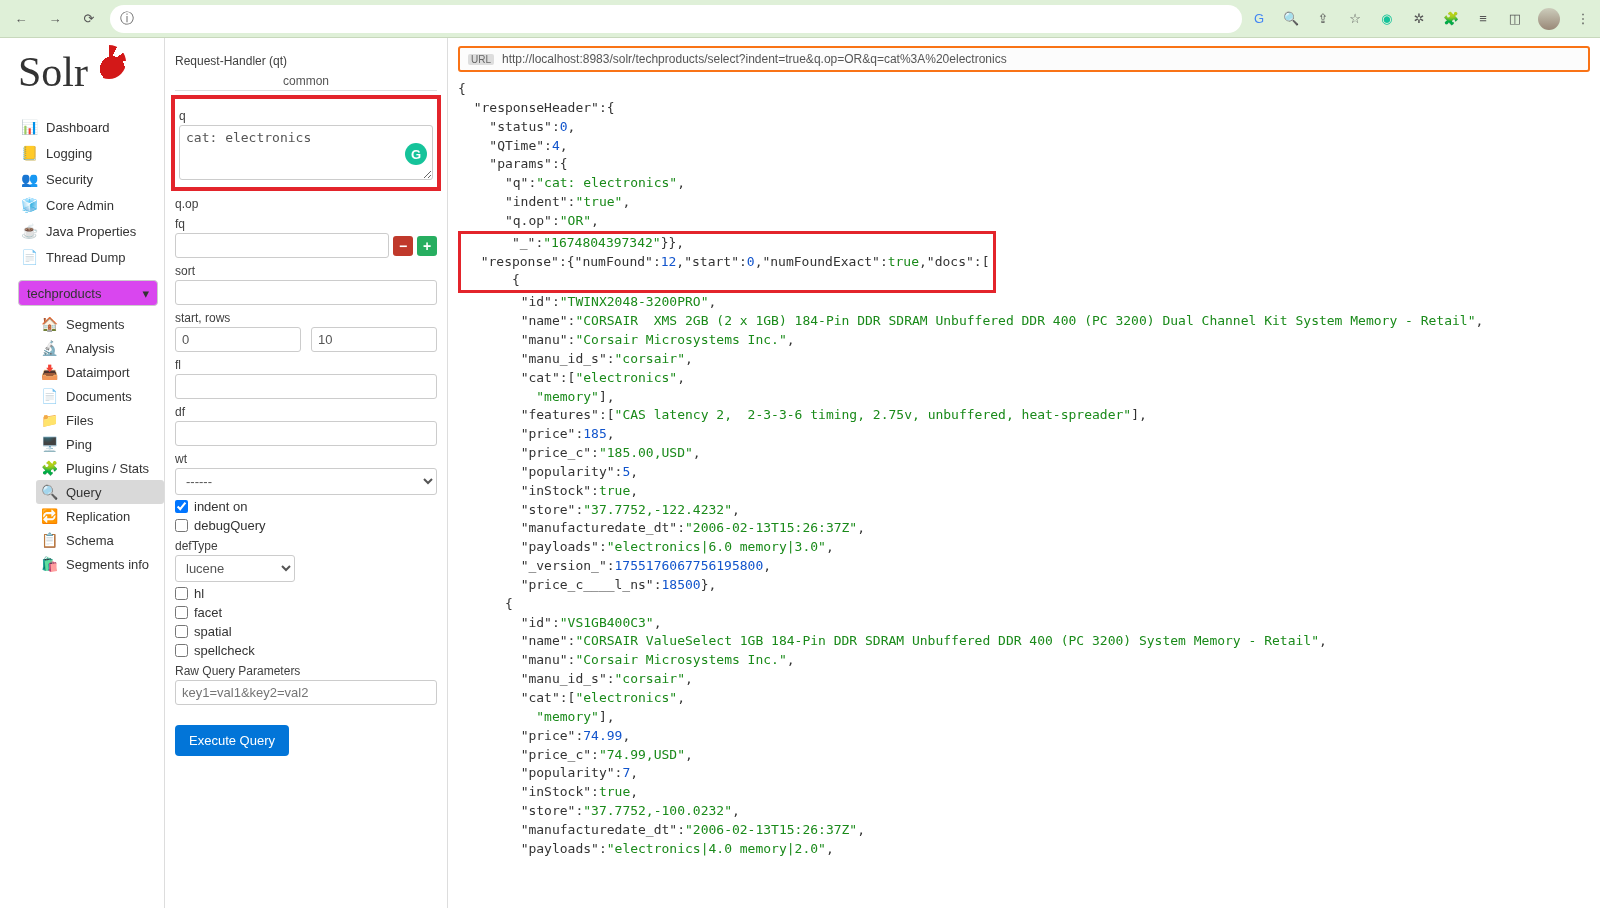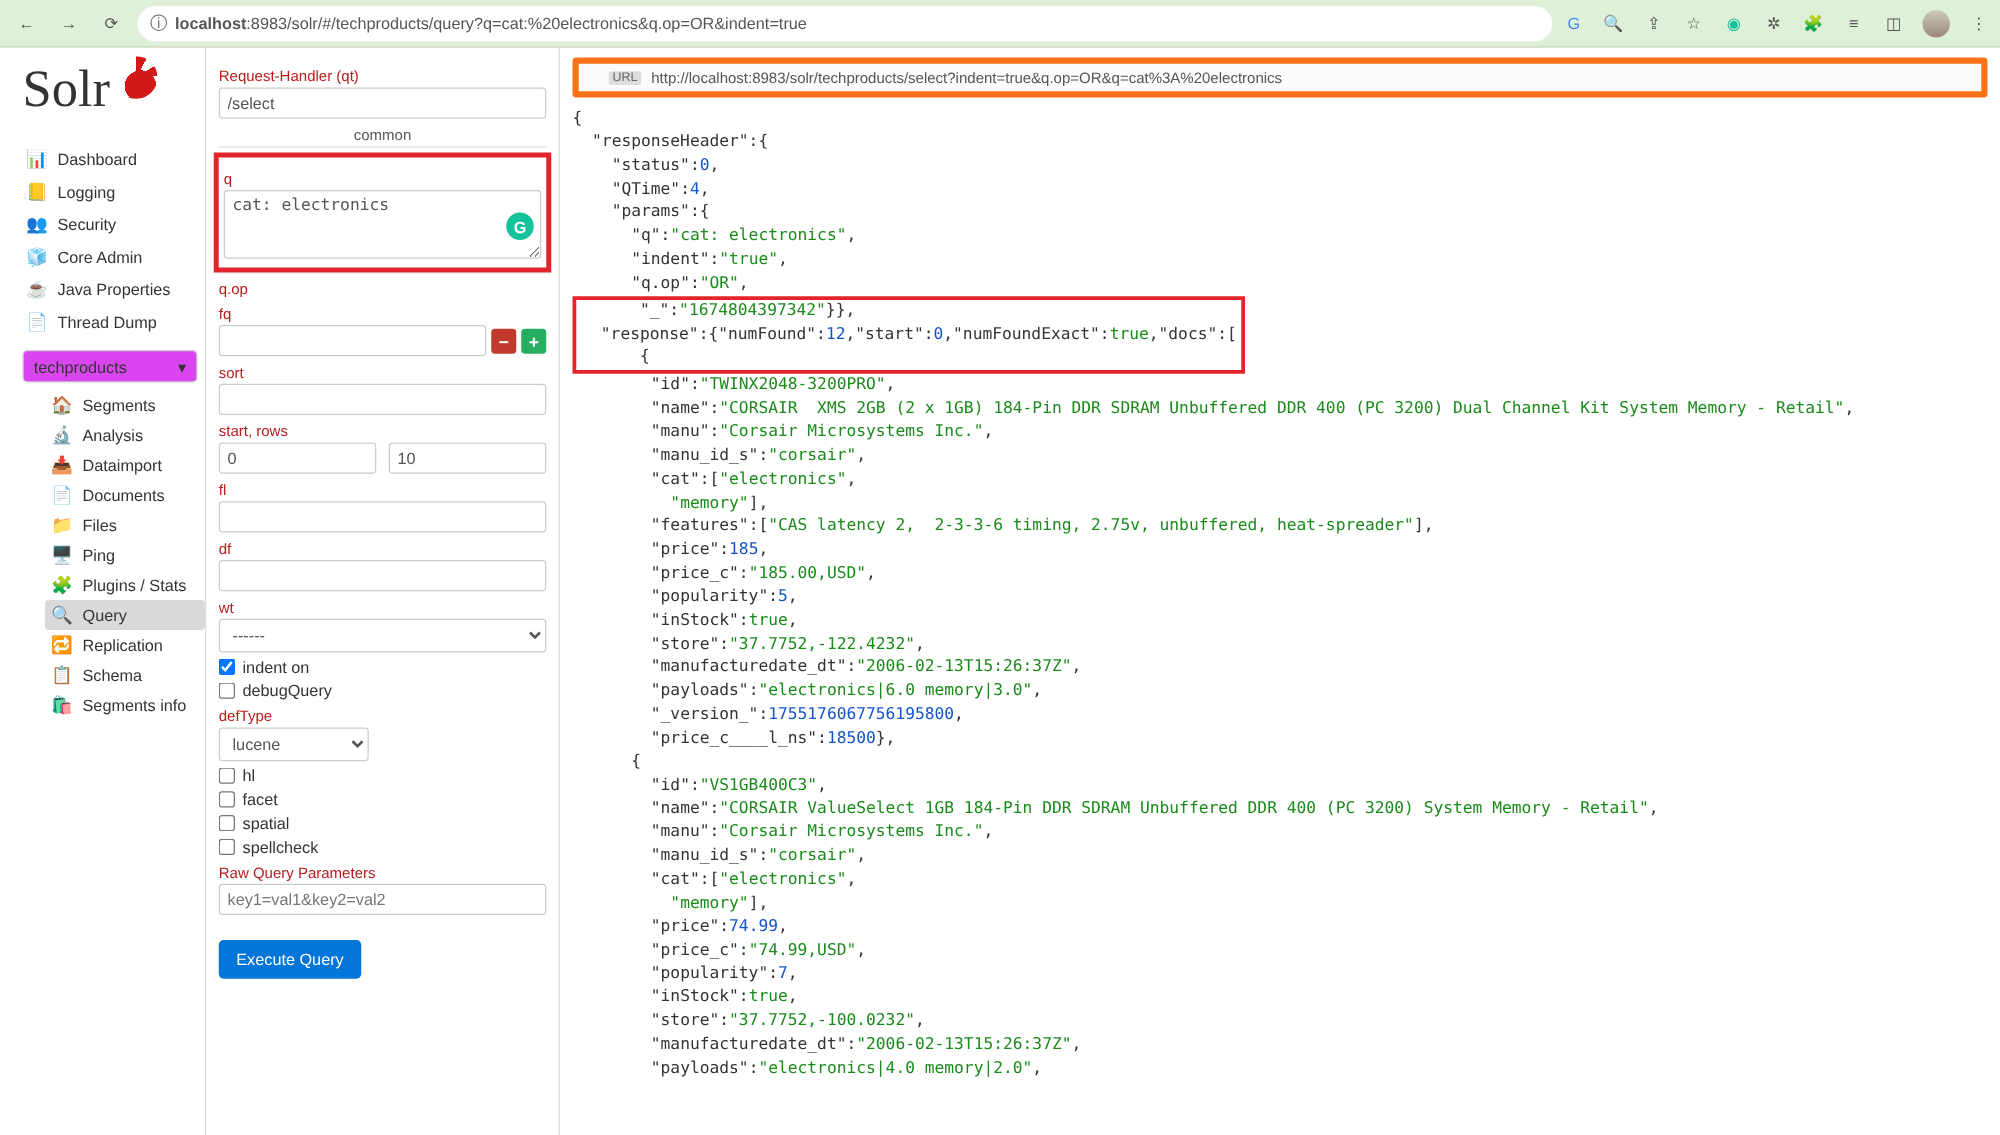--- a/index.html
+++ b/index.html
@@ -23,58 +23,57 @@
 .sun { width:34px; height:34px; background: radial-gradient(circle at 60% 70%, #d31818 0 40%, transparent 40%), conic-gradient(#d31818 0 8%, transparent 8% 16%, #d31818 16% 24%, transparent 24% 32%, #d31818 32% 40%, transparent 40% 48%, #d31818 48% 56%, transparent 56% 100%); border-radius:50%; position:relative; top:-10px; }
 .nav-item { display:flex; align-items:center; gap:8px; padding:5px 4px; font-size:13px; color:#333; cursor:pointer; }
 .nav-icon { width:16px; height:16px; display:flex; align-items:center; justify-content:center; font-size:14px; }
 .core-select { margin: 10px 6px 6px 0; height:26px; border:1px solid #ccc; border-radius:4px; display:flex; align-items:center; justify-content:space-between; padding:0 8px; background:#d946ef; }
 .sub-nav { margin-left: 18px; }
 .sub-nav .nav-item { padding:4px 6px; }
 .sub-nav .active { background:#d9d9d9; border-radius:3px; }
 
 
 .form-col { width: 284px; padding: 10px 10px 10px 10px; border-left: 1px solid #ddd; border-right:1px solid #ddd; overflow-y:auto; }
-.form-col label { display:block; font-size:12px; color:#b91c1c; margin: 6px 0 2px; }
+.form-col label { display:block; font-size:12px; color:#404040; margin: 6px 0 2px; }
 .form-col input[type=text], .form-col textarea, .form-col select { width:100%; border:1px solid #ccc; border-radius:3px; padding:4px 6px; font-size:13px; background:#fff; color:#555; }
 .form-col textarea { height:55px; resize:both; }
 .fieldset-hdr { font-size:12px; color:#555; border-bottom:1px solid #ddd; margin:6px 0 4px; text-align:center; padding-bottom:2px;}
 .highlight-box { border:4px solid #e3242b; padding:4px; margin: 2px -4px 6px -4px; }
 .row { display:flex; gap:10px; }
 .row input { flex:1; }
 .fq-row { display:flex; gap:4px; align-items:stretch; }
 .fq-row input { flex:1; }
 .sqbtn { width:20px; height:20px; border-radius:3px; color:#fff; display:flex; align-items:center; justify-content:center; font-weight:bold; font-size:14px; align-self:center;}
 .minus { background:#c0392b; }
 .plus { background:#27ae60; }
 .chk-row { display:flex; align-items:center; gap:6px; margin:4px 0; font-size:13px; }
 .exec-btn { background:#0275d8; color:#fff; border:none; padding:8px 14px; border-radius:4px; font-size:13px; margin-top:20px; cursor:pointer; }
 .grammarly { width:22px; height:22px; border-radius:50%; background:#15c39a; color:#fff; display:flex; align-items:center; justify-content:center; font-weight:bold; float:right; position:relative; top:-40px; right:6px;}
 
 
 .result-pane { flex:1; padding:8px 10px; overflow:auto; }
-.req-url { border:5px solid #f97316; border-radius:3px; padding:4px 24px; font-size:12px; color:#555; display:flex; align-items:center; gap:8px; margin-bottom:8px; background:#fcfcfc; }
+.req-url { border:2px solid #f97316; border-radius:3px; padding:4px 8px; font-size:12px; color:#555; display:flex; align-items:center; gap:8px; margin-bottom:8px; background:#fcfcfc; }
 .req-url .badge { background:#ddd; border-radius:2px; padding:0 3px; font-size:10px; color:#666; }
 pre.json { font-family: Menlo, Consolas, monospace; font-size:13px; line-height:1.45; white-space:pre; }
 .k { color:#333; }
 .str { color:#1a8a1a; }
 .num { color:#1154cc; }
 .bool { color:#1a8a1a; }
 .hl { border:3px solid #e3242b; display:inline-block; padding:0 4px; }
 
 </style>
 </head>
 <body>
 
 <div class="browser-bar">
   <div class="nav-btn">←</div>
   <div class="nav-btn">→</div>
   <div class="nav-btn">⟳</div>
   <div class="url-box">
     <span class="secure">ⓘ</span>
-    <span><b>localhost</b><span>:8983/solr/#/techproducts/query?q=cat:%20electronics&amp;q.op=OR&amp;indent=true</span></span>
   </div>
   <div class="toolbar-icons">
     <span class="tb-icon" style="color:#4285F4;">G</span>
     <span class="tb-icon">🔍</span>
     <span class="tb-icon">⇪</span>
     <span class="tb-icon">☆</span>
     <span class="tb-icon" style="color:#15c39a;">◉</span>
     <span class="tb-icon">✲</span>
     <span class="tb-icon">🧩</span>
     <span class="tb-icon">≡</span>
@@ -164,21 +163,20 @@
         </div>
         <div class="nav-item">
           <span class="nav-icon">🛍️</span>
           <span>Segments info</span>
         </div>
       </div>
   </div>
 
   <div class="form-col">
     <label>Request-Handler (qt)</label>
-    <input type="text" value="/select" style="">
     <div class="fieldset-hdr">common</div>
 
     <div class="highlight-box">
       <label>q</label>
       <textarea id="q-ta" style="">cat: electronics</textarea>
       <div class="grammarly">G</div>
     </div>
 
     <label>q.op</label>
 

